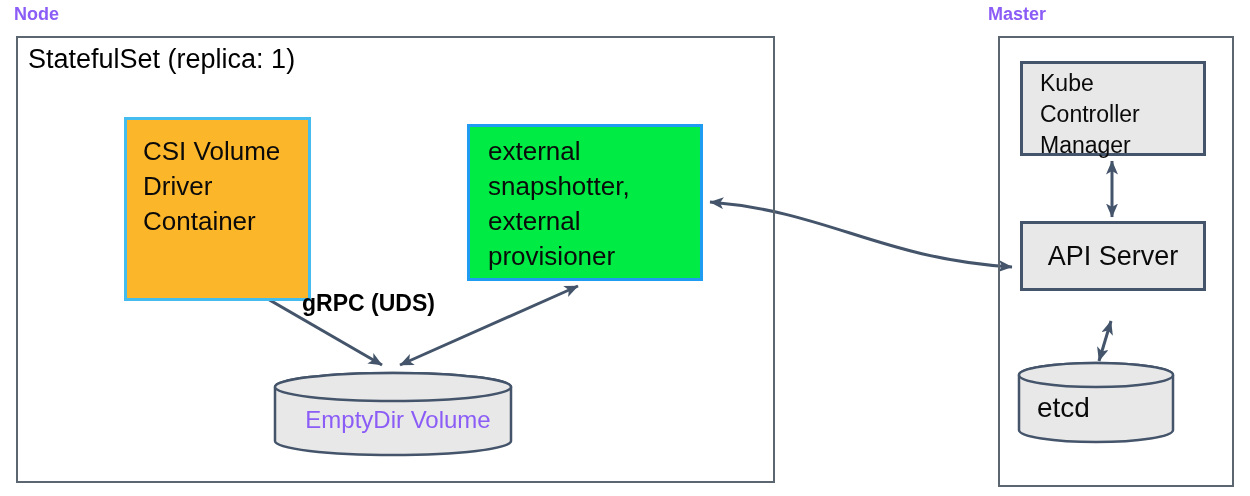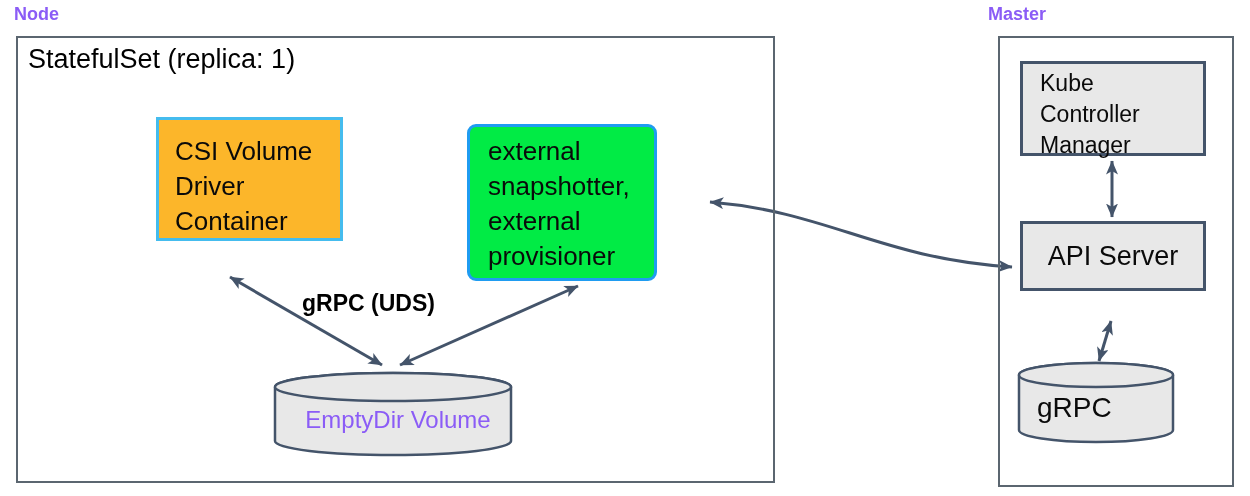--- a/index.html
+++ b/index.html
@@ -105,39 +105,39 @@
       <ellipse cx="1096" cy="375" rx="77" ry="12" fill="#E8E8E8" stroke="#44546A" stroke-width="2.5"></ellipse>
     </g>
   </svg>
 
   <div class="abs zone-label" style="left:14px;top:4px;">Node</div>
 
   <div class="zone-box" style="left:16px;top:36px;width:759px;height:447px;"></div>
 
   <div class="abs ss-title" style="left:28px;top:44px;">StatefulSet (replica: 1)</div>
 
-  <div class="proc-box orange-box" style="left:124px;top:117px;width:187px;height:124px;margin-left:32px;">
+  <div class="proc-box orange-box" style="left:124px;top:117px;width:187px;height:184px;">
     <span>CSI Volume Driver Container</span>
   </div>
 
-  <div class="proc-box green-box" style="left:467px;top:124px;width:190px;height:157px;border-radius:9px;">
+  <div class="proc-box green-box" style="left:467px;top:124px;width:236px;height:157px;">
     <span>external snapshotter, external provisioner</span>
   </div>
 
   <div class="abs grpc-label" style="left:302px;top:290px;">gRPC (UDS)</div>
 
   <div class="abs cyl-label" style="left:293px;top:406px;width:210px;">EmptyDir Volume</div>
 
   <div class="abs zone-label" style="left:988px;top:4px;">Master</div>
 
   <div class="zone-box" style="left:998px;top:36px;width:236px;height:451px;"></div>
 
   <div class="proc-box gray-box kcm-box" style="left:1020px;top:61px;width:186px;height:95px;">
     <span>Kube Controller Manager</span>
   </div>
 
   <div class="proc-box gray-box api-box" style="left:1020px;top:221px;width:186px;height:70px;">
     <span>API Server</span>
   </div>
 
-  <div class="abs etcd-label" style="left:1037px;top:392px;">gRPC</div>
+  <div class="abs etcd-label" style="left:1037px;top:392px;">etcd</div>
 
 </div>
 
 </body></html>

